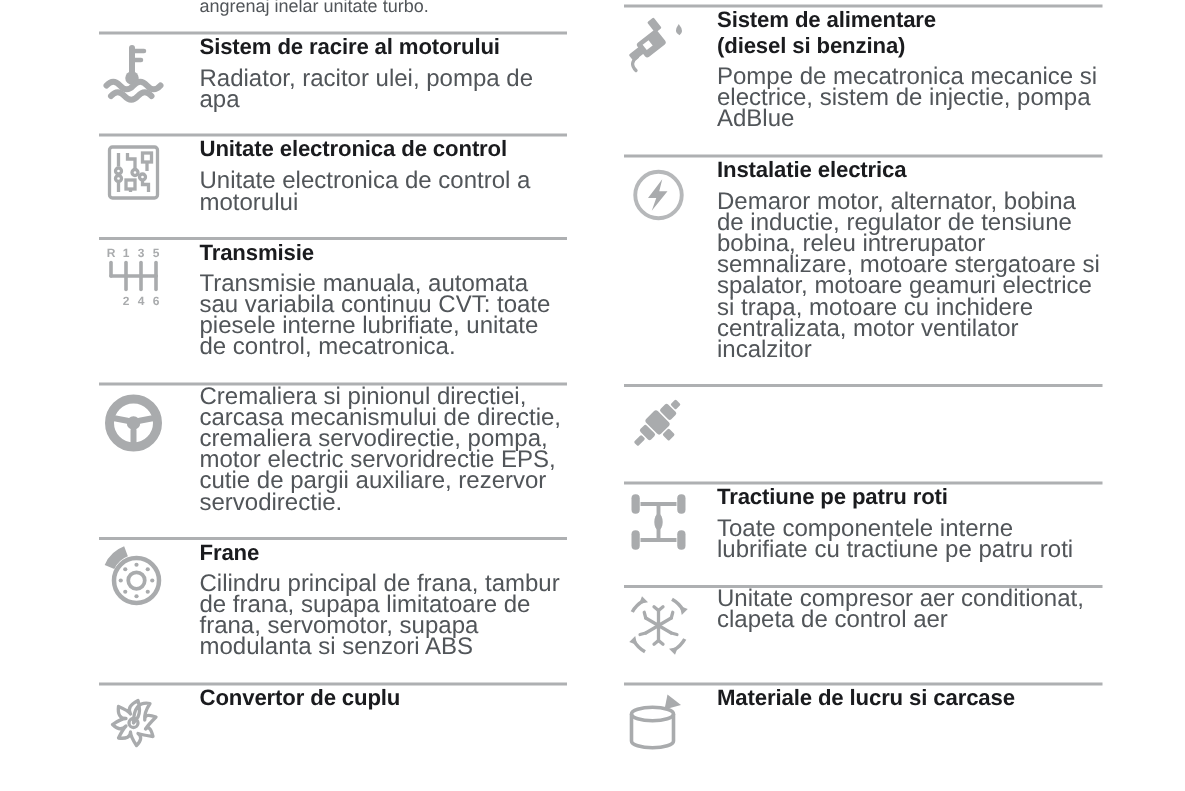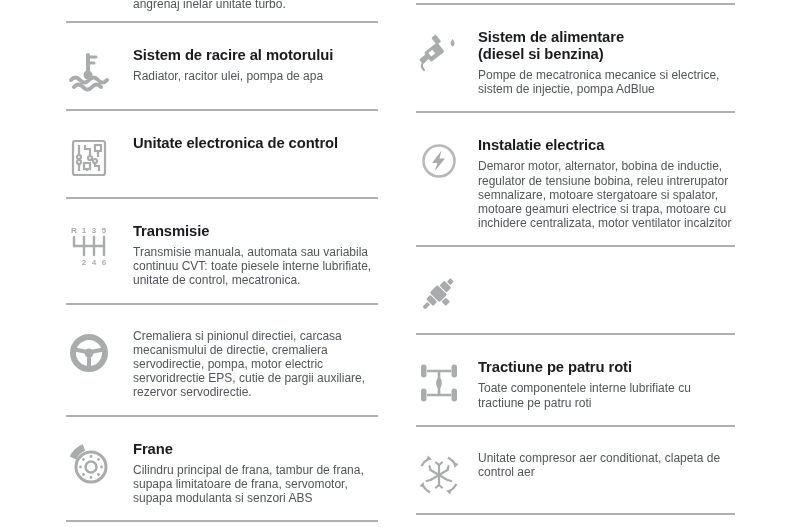--- a/index.html
+++ b/index.html
@@ -12,33 +12,33 @@
   .col{position:absolute;top:0;}
   #col-left{left:66px;width:312px;}
   #col-right{left:416px;width:319px;}
   .top-partial{
     margin:-3px 0 10px 0;
     padding-left:67px;
     font-size:12px;line-height:14px;color:#515559;
   }
   .top-spacer{height:3px;}
   .divider{height:2px;background:#aeb0b2;border:none;margin:0;}
-  .section{display:flex;padding:24px 0 15px 0;}
+  .section{display:flex;padding:1px 0 15px 0;}
   #col-left .icon-wrap{width:67px;flex:0 0 67px;}
   #col-right .icon-wrap{width:62px;flex:0 0 62px;}
   .icon-wrap svg{display:block;margin-top:1px;}
   .text-wrap{flex:1 1 auto;min-width:0;}
   .title{
     margin:0 0 5px 0;
     font-size:14.8px;line-height:17px;font-weight:700;
     color:#1a1b1e;letter-spacing:-0.1px;white-space:pre;
   }
   .desc{
     margin:0;
-    font-size:12px;line-height:14.2px;color:#515559;
+    font-size:16px;line-height:14.2px;color:#515559;
   }
   .desc:empty{display:none;}
 </style>
 </head>
 <body>
 
 <div class="col" id="col-left">
   <div class="top-partial">angrenaj inelar unitate turbo.</div>
 <div class="divider"></div>
   <div class="section">
@@ -75,20 +75,21 @@
             <circle cx="13" cy="26" r="2"></circle>
             <rect x="18" y="27" width="6" height="6"></rect>
             <path d="M21 33 v2"></path>
             <path d="M33 35 v-5 h-4 v-3"></path>
             <circle cx="29" cy="25" r="2"></circle>
           </g>
         </svg>
       </div>
     <div class="text-wrap">
       <h3 class="title">Unitate electronica de control</h3>
+      <p class="desc">Unitate electronica de control a motorului</p>
     </div>
   </div>
 <div class="divider"></div>
   <div class="section">
     <div class="icon-wrap">
         <svg width="46" height="46" viewBox="0 0 46 46">
           <g stroke="#a9abad" fill="none" stroke-width="2.4" stroke-linecap="round">
             <path d="M8 13 v9"></path>
             <path d="M18 13 v9"></path>
             <path d="M28 13 v9"></path>

